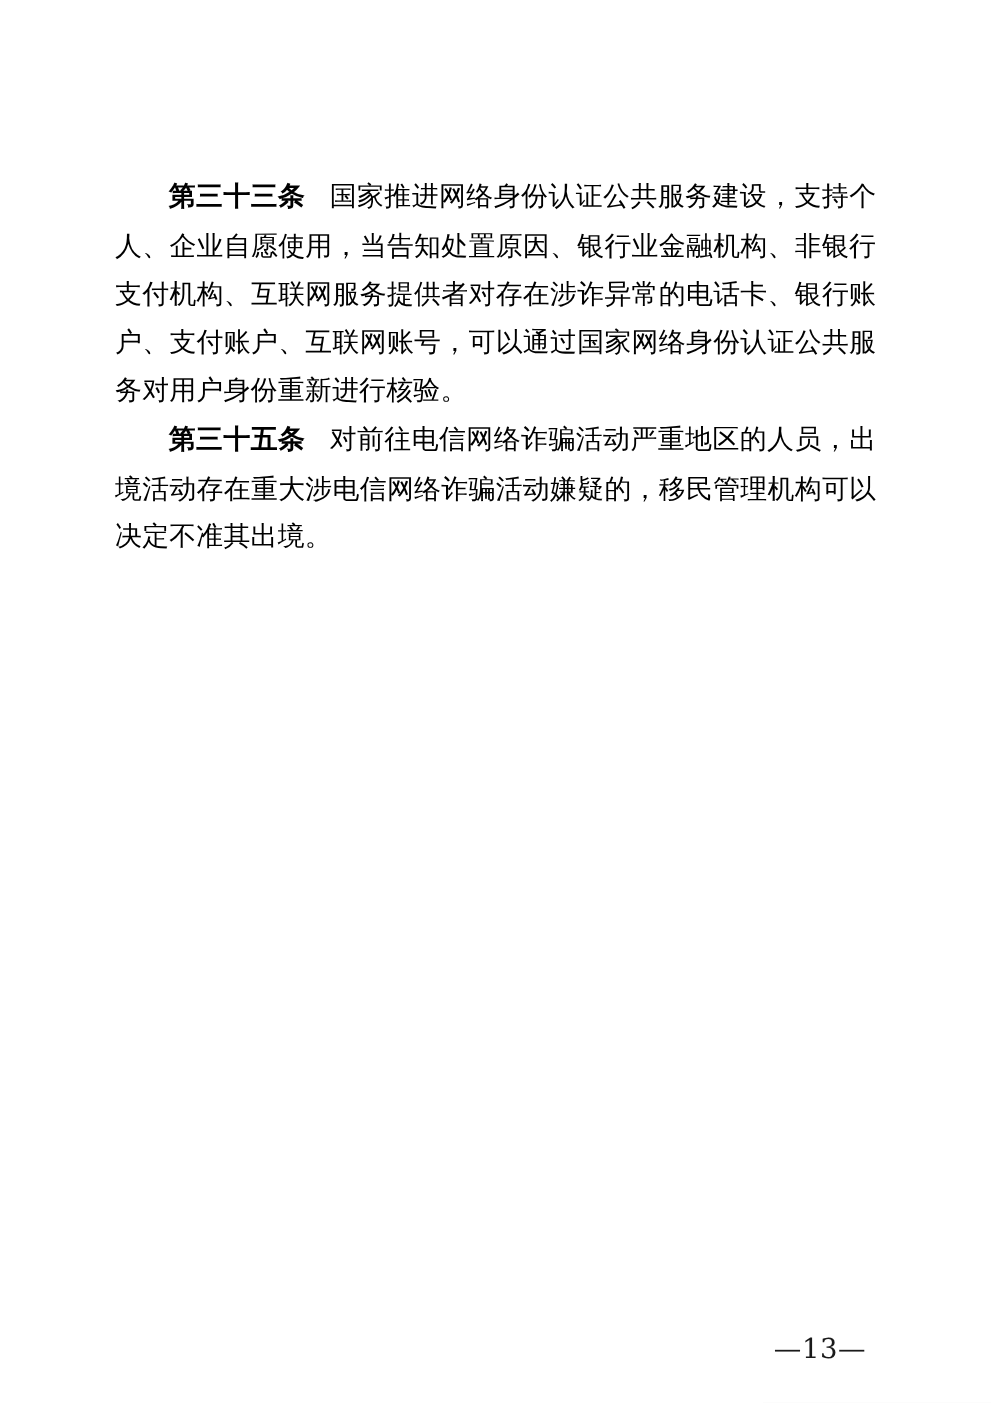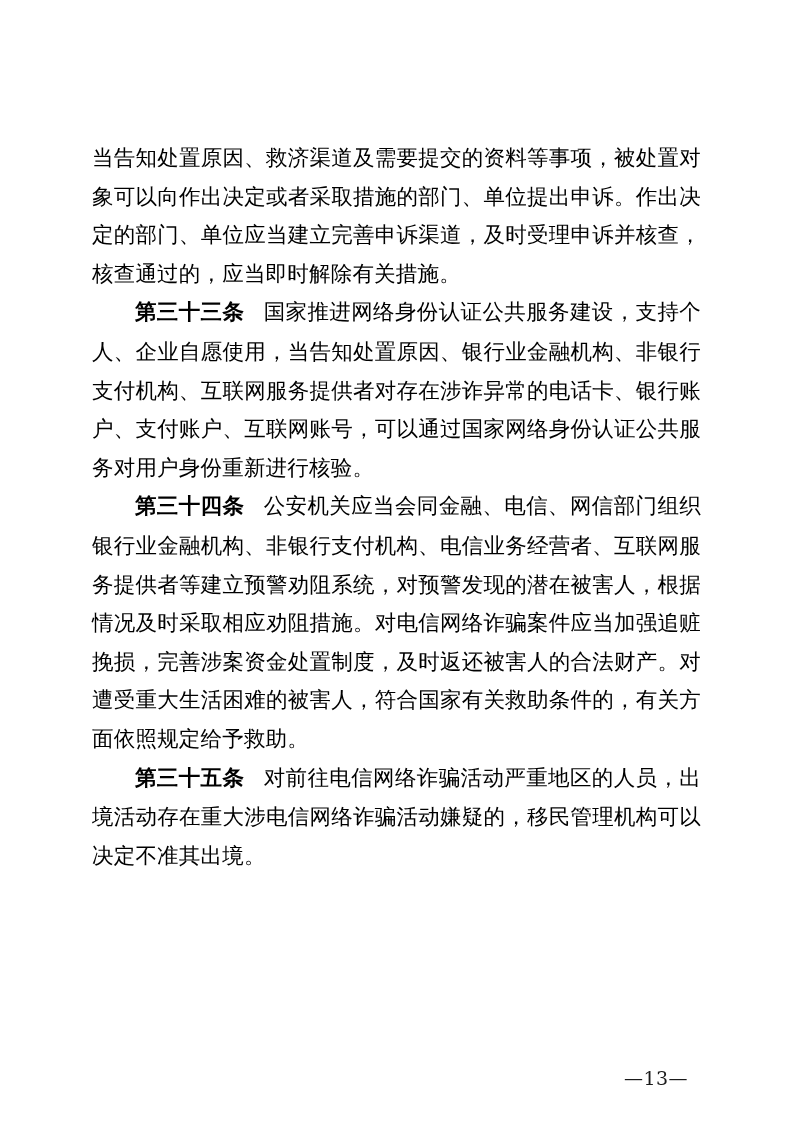--- a/index.html
+++ b/index.html
@@ -42,36 +42,34 @@
     font-weight: bold;
     font-family: Liberation Mono, monospace;
     margin-right: 0.9em;
   }
   .page-number {
     position: absolute;
     left: 618px;
     top: 1067px;
     width: 76px;
     text-align: center;
-    font-size: 19px;
+    font-size: 22px;
     letter-spacing: 0.5px;
     color: #1a1a1a;
   }
 </style>
 </head>
 <body>
 
 <div class="page">
   <div class="text-block">
 
-    <p class="para"><span>当告知处置原因、救济渠道及需要提交的资料等事项，被处置对象可以向作出决定或者采取措施的部门、单位提出申诉。作出决定的部门、单位应当建立完善申诉渠道，及时受理申诉并核查，核查通过的，应当即时解除有关措施。</span></p>
 
     <p class="para indent"><span class="article-no">第三十三条</span><span>国家推进网络身份认证公共服务建设，支持个人、企业自愿使用，当告知处置原因、银行业金融机构、非银行支付机构、互联网服务提供者对存在涉诈异常的电话卡、银行账户、支付账户、互联网账号，可以通过国家网络身份认证公共服务对用户身份重新进行核验。</span></p>
 
-    <p class="para indent"><span class="article-no">第三十四条</span><span>公安机关应当会同金融、电信、网信部门组织银行业金融机构、非银行支付机构、电信业务经营者、互联网服务提供者等建立预警劝阻系统，对预警发现的潜在被害人，根据情况及时采取相应劝阻措施。对电信网络诈骗案件应当加强追赃挽损，完善涉案资金处置制度，及时返还被害人的合法财产。对遭受重大生活困难的被害人，符合国家有关救助条件的，有关方面依照规定给予救助。</span></p>
 
 
     <p class="para indent"><span class="article-no">第三十五条</span><span>对前往电信网络诈骗活动严重地区的人员，出境活动存在重大涉电信网络诈骗活动嫌疑的，移民管理机构可以决定不准其出境。</span></p>
 
   </div>
 
   <div class="page-number">—13—</div>
 </div>
 
 </body></html>

